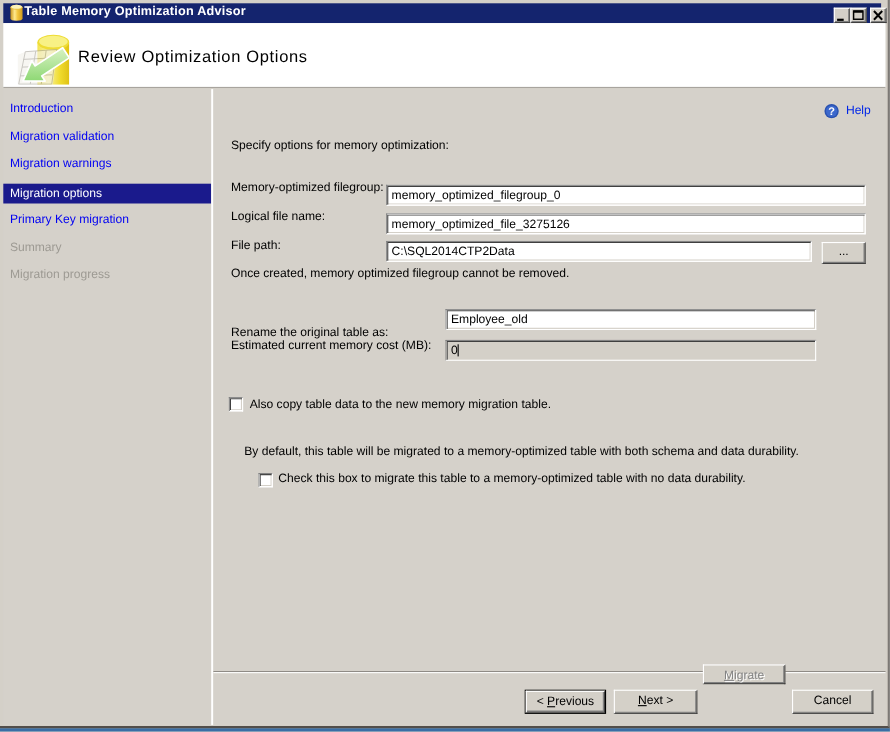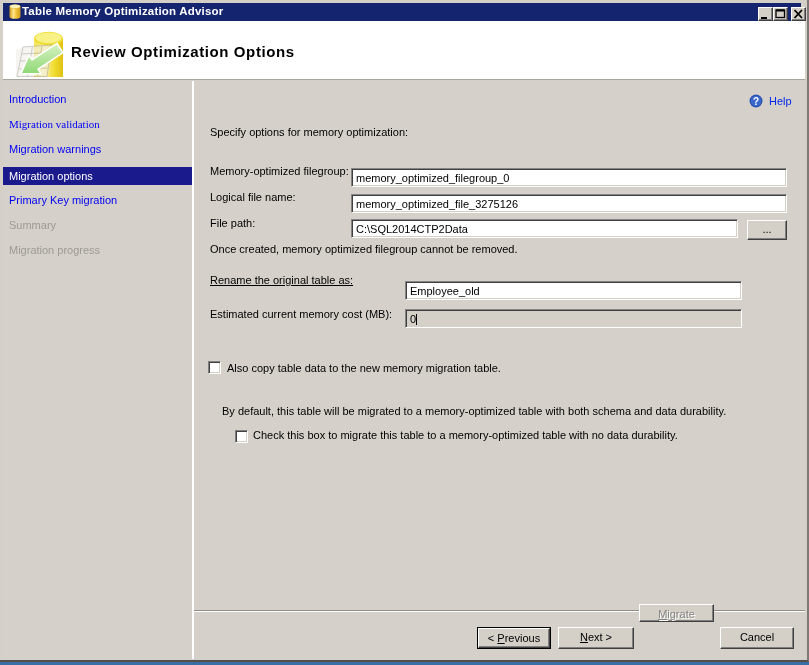--- a/index.html
+++ b/index.html
@@ -7,21 +7,21 @@
   .abs { position:absolute; }
   .win { left:0; top:0; width:809px; height:662px; background:#d4d0c8;
          border-right:2px solid #7d7975; border-bottom:2px solid #524e4a; }
   .titlebar { left:3px; top:3px; width:798px; height:18px; background:#14246e; }
   .title-text { left:19px; top:0; height:17px; line-height:17px; color:#fff; font-weight:bold; font-size:11.5px; letter-spacing:0.2px; }
   .tbtn { top:4px; width:15px; height:14px; background:#d4d0c8;
           border-top:1px solid #fff; border-left:1px solid #fff;
           border-right:1px solid #404040; border-bottom:1px solid #404040;
           box-shadow: inset -1px -1px 0 #808080; }
   .header { left:3px; top:21px; width:802px; height:59px; background:#ffffff; border-bottom:1px solid #a8a49e; }
-  .header-title { left:68px; top:22px; font-size:15px; font-weight:bold; letter-spacing:0.6px; }
+  .header-title { left:68px; top:22px; font-size:15px; font-weight:normal; letter-spacing:0.6px; }
   .sidebar { left:3px; top:81px; width:189px; height:578px; background:#d5d1ca; }
   .vdivider { left:192px; top:81px; width:2px; height:578px; background:#ffffff; }
   .content { left:194px; top:81px; width:611px; height:578px; background:#d5d1ca; }
   .navitem { left:6px; color:#0000f2; }
   .navdis  { left:6px; color:#9d9a93; }
   .navsel  { left:0; width:189px; height:18px; background:#1a1a8c; color:#fff; line-height:18px; }
   .navsel span { margin-left:6px; }
   .lbl { color:#000; white-space:nowrap; }
   .field { background:#fff;
            border-top:1px solid #848484; border-left:1px solid #848484;
@@ -108,21 +108,21 @@
       <path d="M7 17 L1 46.5 M16.5 16.4 L11.5 46.5 M26 15.7 L21.5 46.5 M35.5 15 L31 46.5" stroke="#a8a59c" stroke-width="0.9" fill="none"></path>
     </g>
 
     <path d="M41 13.4 L16 29.9 L12.9 25.3 L5 43.5 L25 43.7 L22 39.1 L47 22.6 Z" fill="url(#arr)" stroke="#ffffff" stroke-width="1.6" stroke-linejoin="round"></path>
   </svg>
   <div class="abs header-title">Review Optimization Options</div>
 </div>
 
 <div class="abs sidebar">
   <div class="abs navitem" style="top:12px;">Introduction</div>
-  <div class="abs navitem" style="top:37px;font-family:Liberation Serif, serif;">Migration validation</div>
+  <div class="abs navitem" style="top:37px;">Migration validation</div>
   <div class="abs navitem" style="top:62px;">Migration warnings</div>
   <div class="abs navsel" style="top:86px;"><span>Migration options</span></div>
   <div class="abs navitem" style="top:113px;">Primary Key migration</div>
   <div class="abs navdis" style="top:138px;">Summary</div>
   <div class="abs navdis" style="top:163px;">Migration progress</div>
 </div>
 <div class="abs vdivider"></div>
 
 <div class="abs content"></div>
 
@@ -140,21 +140,21 @@
 
 <div class="abs lbl" style="left:210px;top:191px;">Logical file name:</div>
 <div class="abs field" style="left:351px;top:194px;width:436px;height:19px;">memory_optimized_file_3275126</div>
 
 <div class="abs lbl" style="left:210px;top:217px;">File path:</div>
 <div class="abs field" style="left:351px;top:219px;width:387px;height:19px;">C:\SQL2014CTP2Data</div>
 <div class="abs btn" style="left:747px;top:220px;width:40px;height:20px;line-height:16px;">...</div>
 
 <div class="abs lbl" style="left:210px;top:243px;">Once created, memory optimized filegroup cannot be removed.</div>
 
-<div class="abs lbl" style="left:210px;top:274px;text-decoration:underline;">Rename the original table as:</div>
+<div class="abs lbl" style="left:210px;top:296px;">Rename the original table as:</div>
 <div class="abs field" style="left:405px;top:281px;width:337px;height:19px;">Employee_old</div>
 
 <div class="abs lbl" style="left:210px;top:308px;">Estimated current memory cost (MB):</div>
 <div class="abs field fieldro" style="left:405px;top:309px;width:337px;height:19px;">0<span style="display:inline-block;width:1px;height:11px;background:#000;vertical-align:-2px;"></span></div>
 
 <div class="abs chk" style="left:208px;top:361px;"></div>
 <div class="abs lbl" style="left:227px;top:362px;">Also copy table data to the new memory migration table.</div>
 
 <div class="abs lbl" style="left:210px;top:405px;margin-left:12px;">By default, this table will be migrated to a memory-optimized table with both schema and data durability.</div>
 

